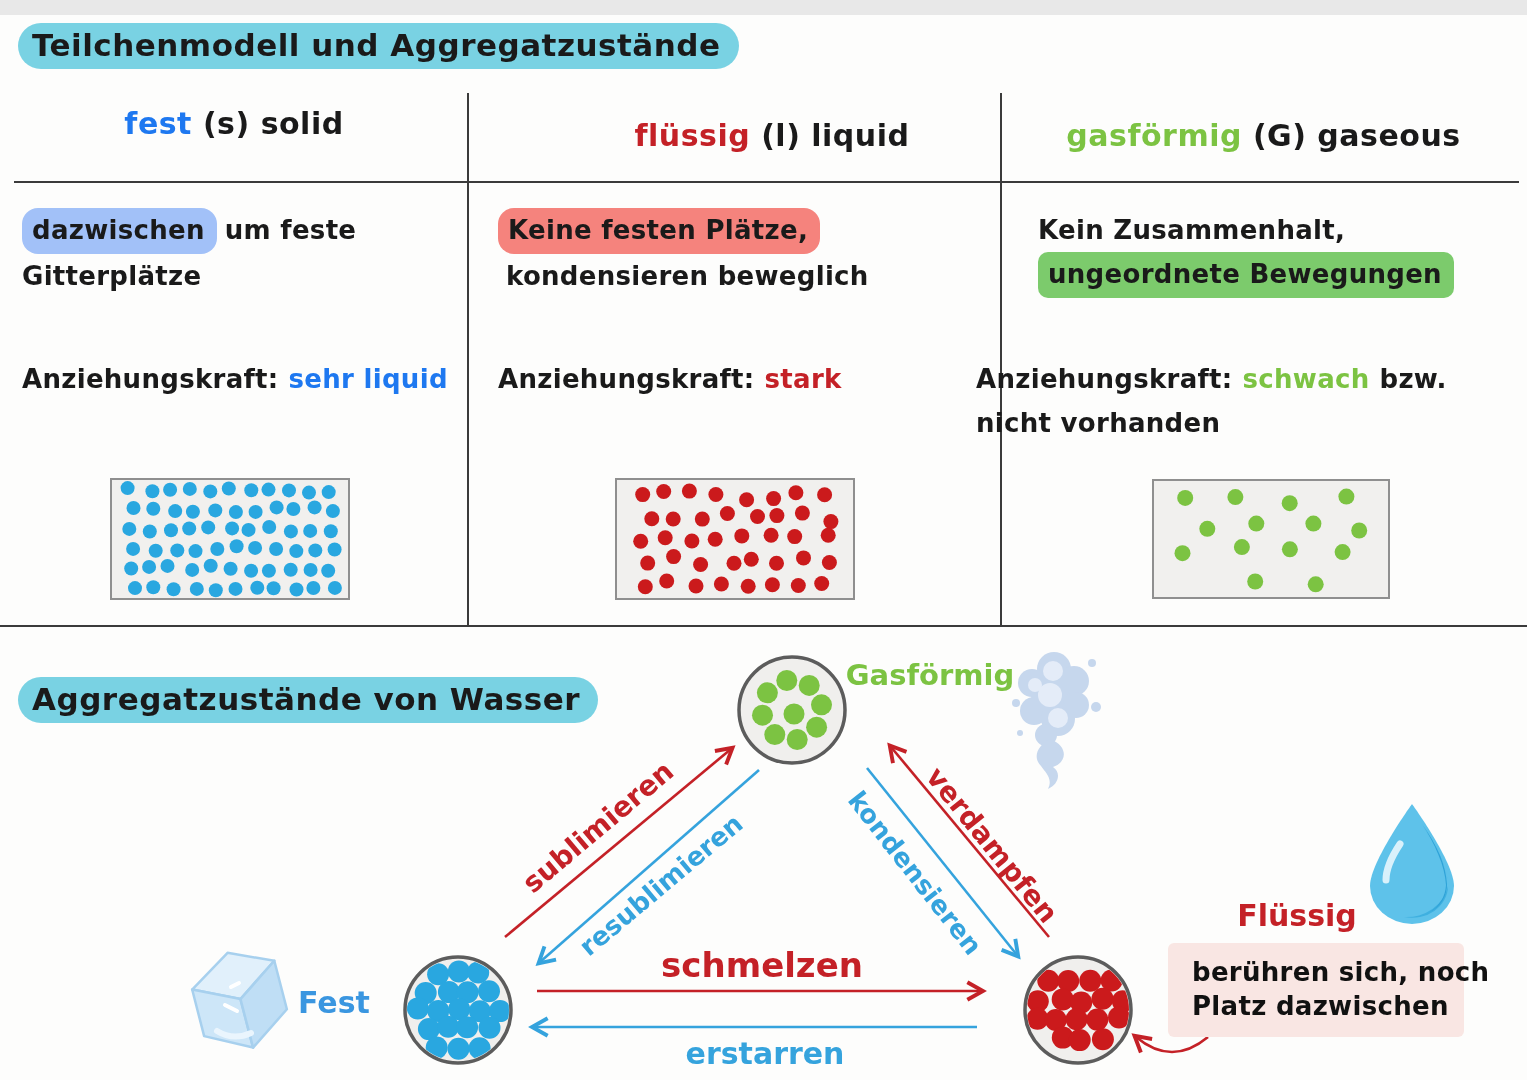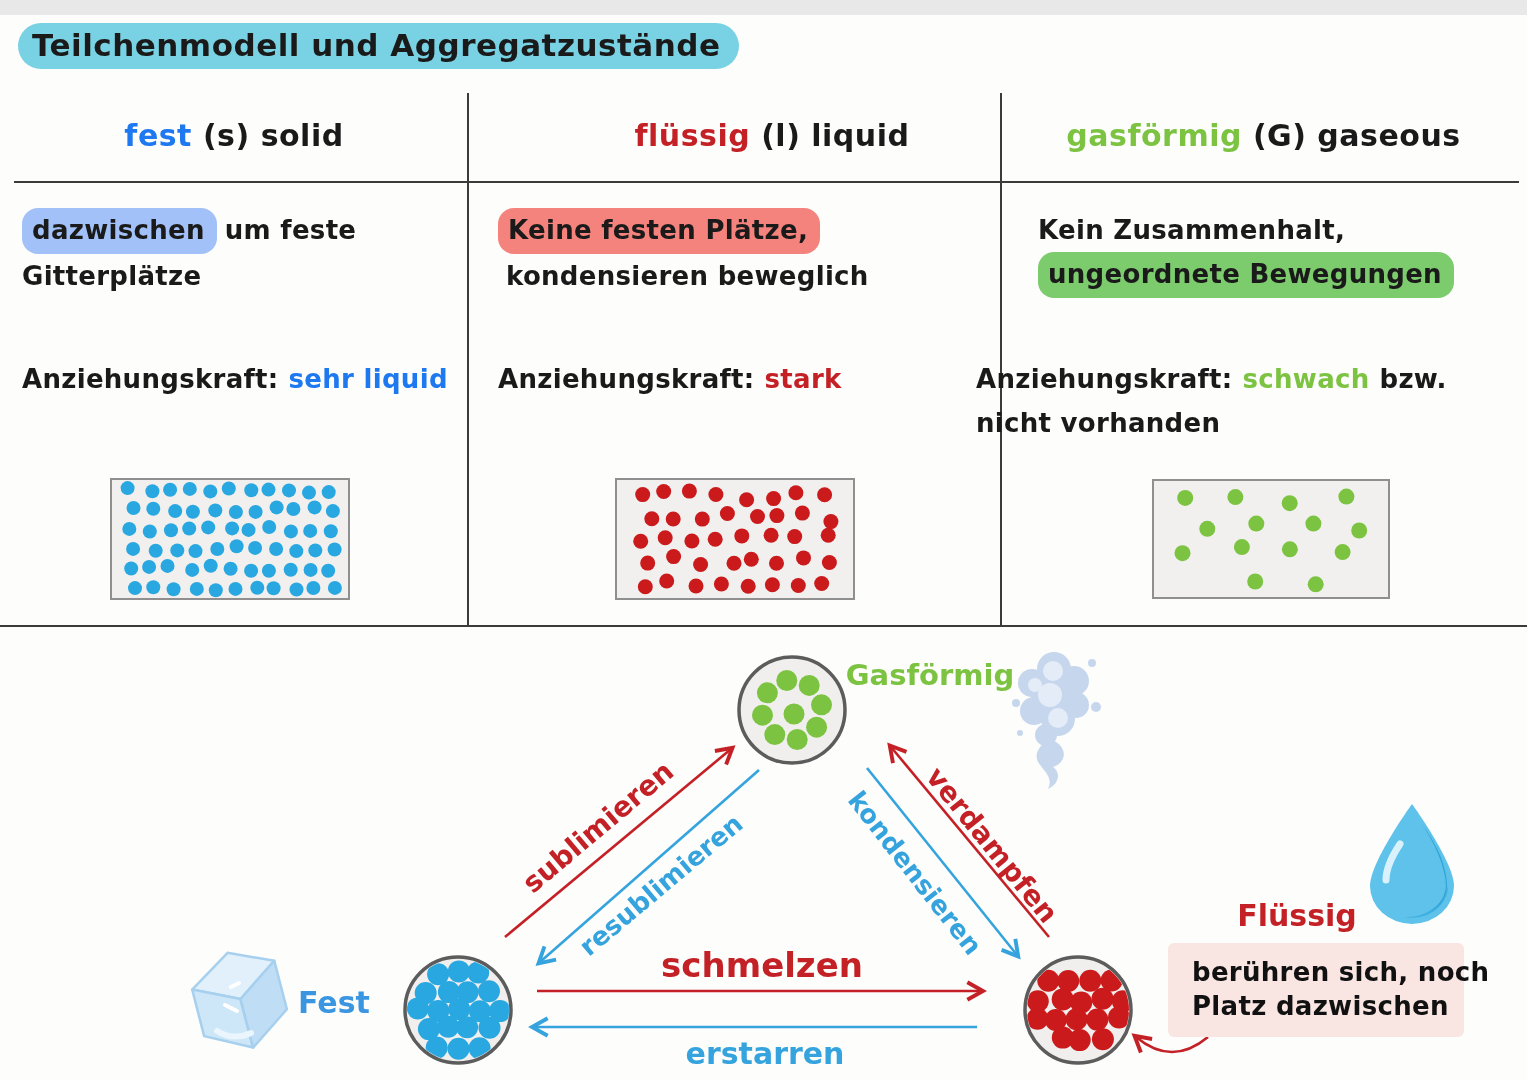--- a/index.html
+++ b/index.html
@@ -10,21 +10,21 @@
   }
   .abs{position:absolute;}
   
   .title-pill{
     display:inline-block;background:#79d2e3;border-radius:26px;
     padding:4px 18px 6px 14px;font-size:31px;letter-spacing:.5px;white-space:nowrap;
   }
   .hl{display:inline-block;border-radius:16px;padding:0 12px 2px 10px;}
   .hl-blue{background:#a2c1f8;}
   .hl-pink{background:#f5837d;}
-  .hl-green{background:#7ccb6c;}
+  .hl-green{background:#7ccb6c;border-radius:10px;}
   
   .tline{background:#3b3b3b;}
   .col-head{font-size:30px;text-align:center;letter-spacing:.5px;white-space:nowrap;}
   .term-blue{color:#1e78f0;}
   .term-red{color:#c42127;}
   .term-green{color:#7cc342;}
   .body-txt{font-size:26px;line-height:44px;letter-spacing:.3px;white-space:nowrap;}
   .val-blue{color:#1e78f0;margin-left:10px;}
   .val-red{color:#c42127;margin-left:10px;}
   .val-green{color:#7cc342;margin-left:10px;}
@@ -50,21 +50,21 @@
 
   <div class="abs" style="left:18px;top:8px;">
     <span class="title-pill">Teilchenmodell und Aggregatzustände</span>
   </div>
 
   <div class="abs tline" style="left:467px;top:78px;width:2px;height:534px;"></div>
   <div class="abs tline" style="left:1000px;top:78px;width:2px;height:534px;"></div>
   <div class="abs tline" style="left:14px;top:166px;width:1505px;height:2px;"></div>
   <div class="abs tline" style="left:0px;top:610px;width:1527px;height:2px;"></div>
 
-  <div class="abs col-head" style="left:0;width:468px;top:103px;">
+  <div class="abs col-head" style="left:0;width:468px;top:91px;">
     <span class="term-blue">fest</span>
     <span>(s) solid</span>
   </div>
   <div class="abs col-head" style="left:468px;width:608px;top:103px;">
     <span class="term-red">flüssig</span>
     <span>(l) liquid</span>
   </div>
   <div class="abs col-head" style="left:1000px;width:527px;top:103px;">
     <span class="term-green">gasförmig</span>
     <span>(G) gaseous</span>
@@ -223,20 +223,23 @@
         <circle cx="207.2" cy="51.5" r="8" fill="#7cc342"></circle>
         <circle cx="30.5" cy="74.2" r="8" fill="#7cc342"></circle>
         <circle cx="89.9" cy="68.1" r="8" fill="#7cc342"></circle>
         <circle cx="137.9" cy="70.3" r="8" fill="#7cc342"></circle>
         <circle cx="190.6" cy="73.1" r="8" fill="#7cc342"></circle>
         <circle cx="103.2" cy="102.5" r="8" fill="#7cc342"></circle>
         <circle cx="163.7" cy="105.3" r="8" fill="#7cc342"></circle>
       </g>
   </svg>
 
+  <div class="abs" style="left:18px;top:662px;">
+    <span class="title-pill">Aggregatzustände von Wasser</span>
+  </div>
 
   <svg class="abs" style="left:0;top:0;" width="1527" height="1080" viewBox="0 0 1527 1080">
     <defs>
       <marker id="ah-red" viewBox="0 0 12 12" refX="9" refY="6" markerWidth="9" markerHeight="9" orient="auto">
         <path d="M2,1.5 L10,6 L2,10.5" fill="none" stroke="#c42127" stroke-width="2"></path>
       </marker>
       <marker id="ah-blue" viewBox="0 0 12 12" refX="9" refY="6" markerWidth="9" markerHeight="9" orient="auto">
         <path d="M2,1.5 L10,6 L2,10.5" fill="none" stroke="#35a3dd" stroke-width="2"></path>
       </marker>
       <clipPath id="clip-gas">

